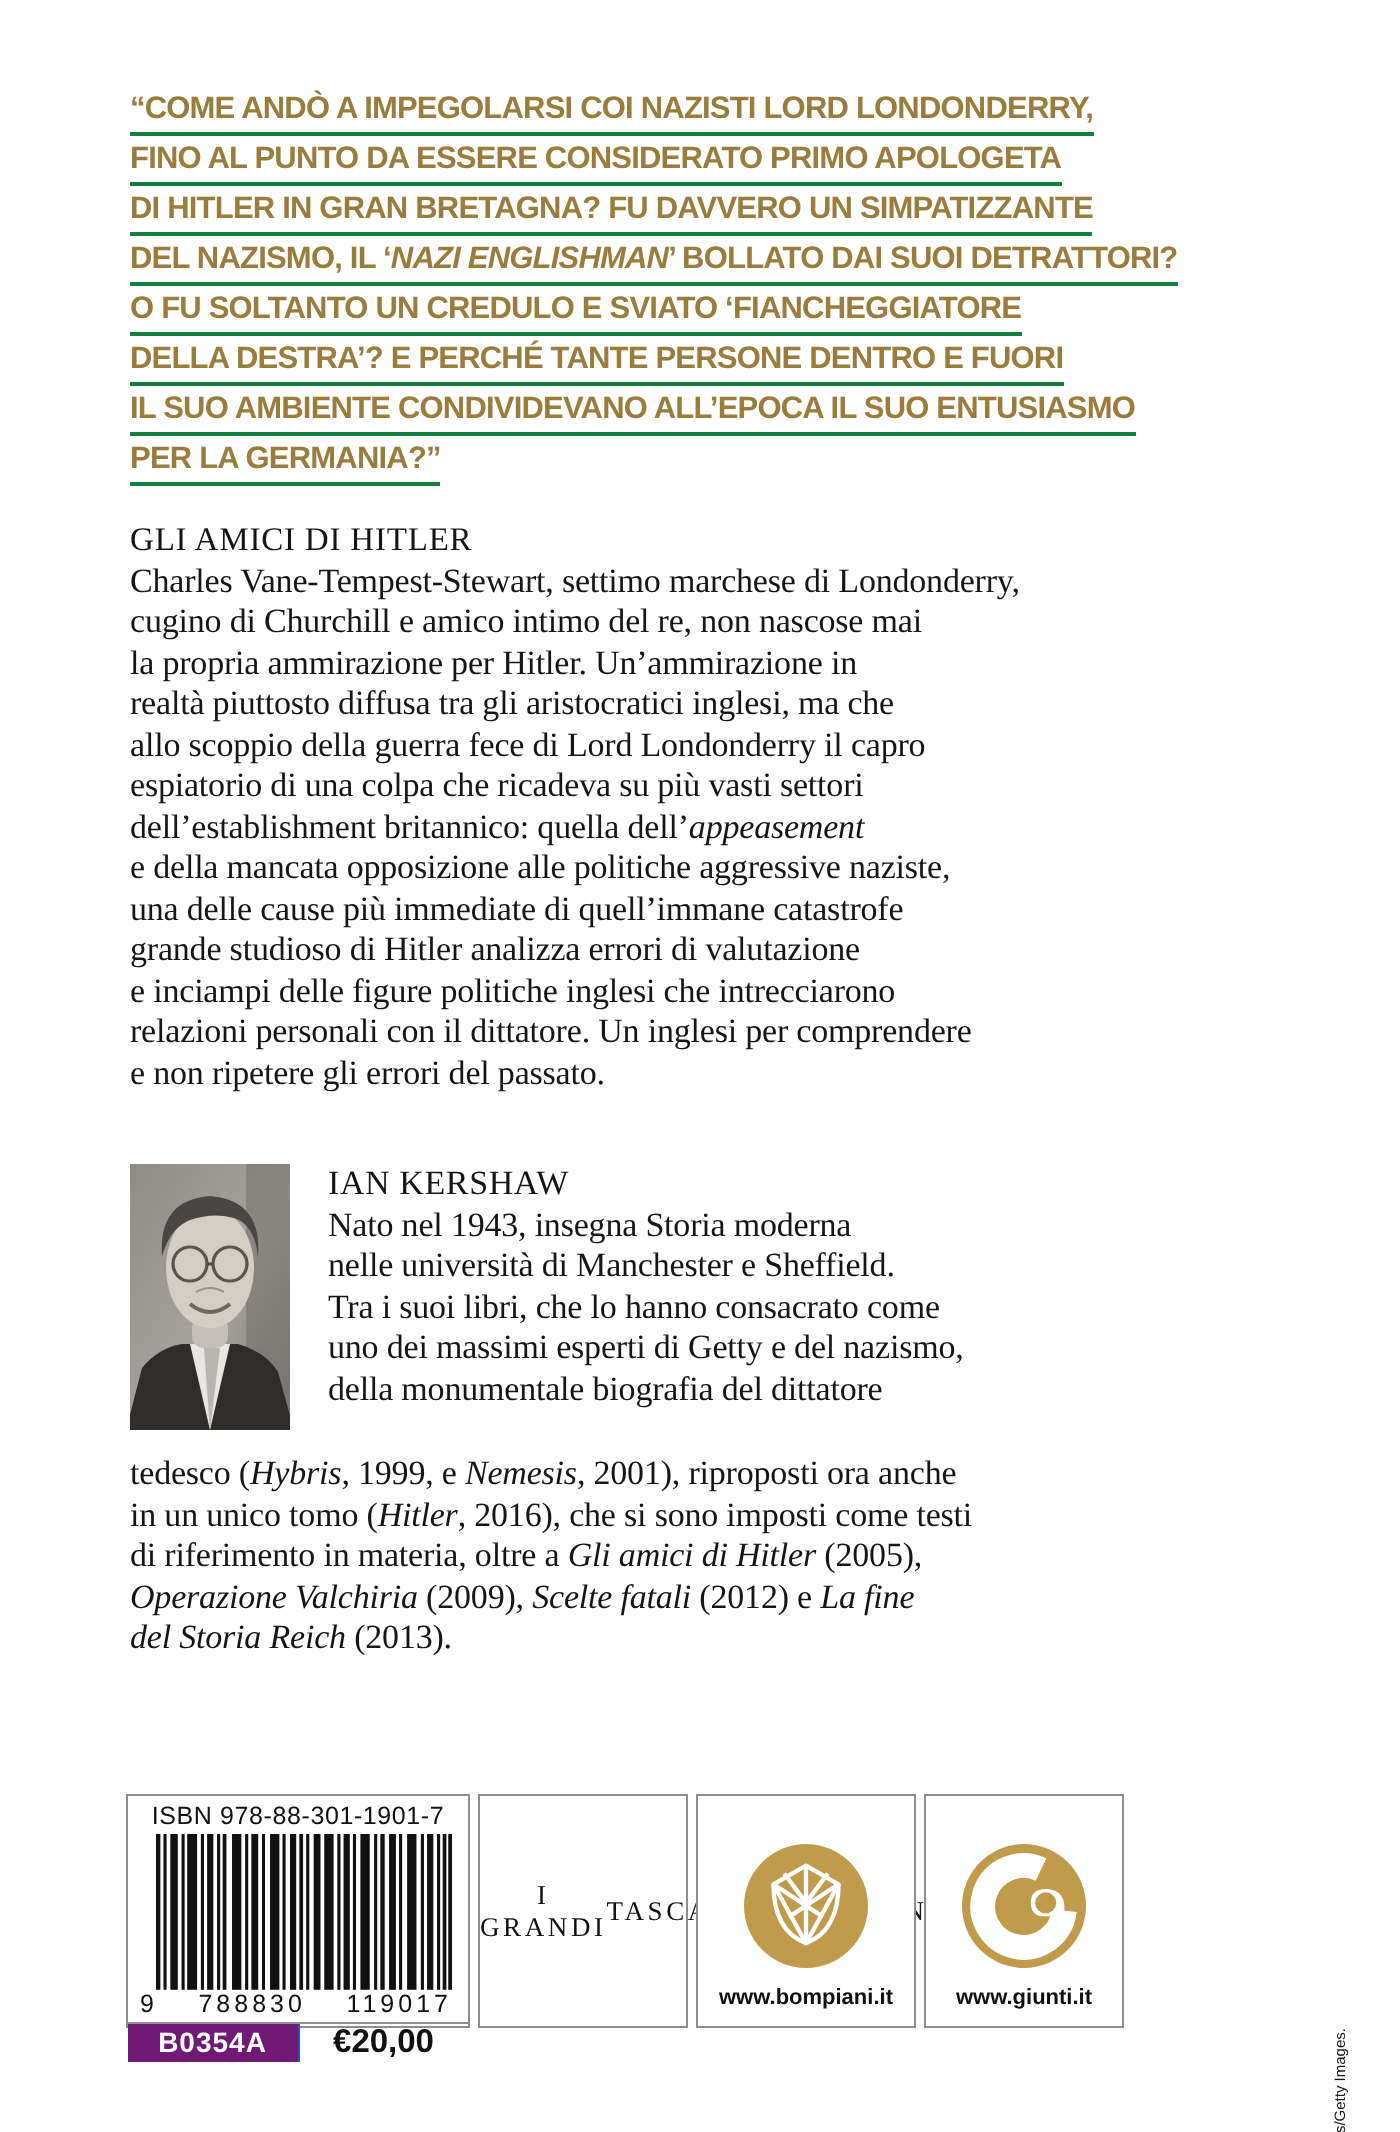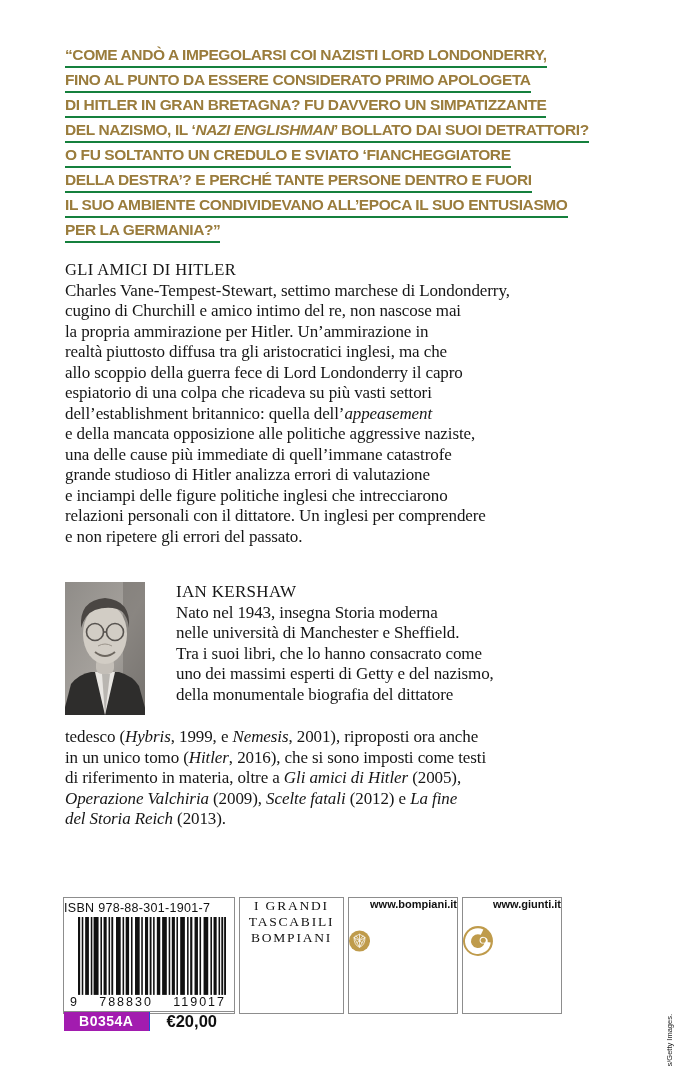--- a/index.html
+++ b/index.html
@@ -22,48 +22,48 @@
   }
   .q-line i{font-style:italic;}
 
   
   .synopsis{position:absolute;left:65px;top:260px;width:515px;
             font-size:17px;line-height:20.5px;letter-spacing:-0.1px;}
   .synopsis-heading{font-size:16.5px;letter-spacing:0.4px;}
 
   
   .author-photo{position:absolute;left:65px;top:582px;width:80px;height:133px;overflow:hidden;}
-  .author-bio-side{position:absolute;left:176px;top:582px;width:420px;
+  .author-bio-side{position:absolute;left:164px;top:582px;width:420px;
                    font-size:17px;line-height:20.6px;letter-spacing:-0.1px;}
   .author-name{letter-spacing:0.3px;}
   .author-bio-full{position:absolute;left:65px;top:727px;width:520px;
                    font-size:17px;line-height:20.6px;letter-spacing:-0.1px;}
 
   
   .footer-grid{position:absolute;left:63px;top:897px;height:117px;display:flex;gap:4px;}
   .fbox{border:1px solid #8d8d8d;background:#fff;box-sizing:border-box;height:117px;}
 
   .barcode-box{width:172px;display:flex;flex-direction:column;}
   .isbn-label{font-family:"Liberation Sans",sans-serif;font-size:12.5px;letter-spacing:0.3px;
-              text-align:left;padding-top:3px;color:#111;}
+              text-align:center;padding-top:3px;color:#111;}
   .bars-wrap{flex:1;margin:2px 8px 0 14px;position:relative;}
   .bars-wrap svg{width:100%;height:100%;display:block;}
   .barcode-digits{font-family:"Liberation Sans",sans-serif;font-size:12.5px;color:#111;
                   display:flex;justify-content:space-between;padding:0 8px 2px 6px;letter-spacing:2px;}
   .bc-row{height:29px;border-top:1px solid #8d8d8d;display:flex;}
-  .bc-code{width:50%;background:#a21caf;color:#fff;display:flex;align-items:center;justify-content:center;
+  .bc-code{width:50%;background:#701a75;color:#fff;display:flex;align-items:center;justify-content:center;
            font-family:"Liberation Sans",sans-serif;font-weight:700;font-size:14px;letter-spacing:0.5px;}
   .bc-price{width:50%;border-left:1px solid #1d4ed8;display:flex;align-items:center;justify-content:center;
             font-family:"Liberation Sans",sans-serif;font-weight:700;font-size:16.5px;color:#111;}
 
-  .series-box{width:105px;display:flex;flex-direction:column;align-items:center;justify-content:flex-start;}
+  .series-box{width:105px;display:flex;flex-direction:row;align-items:center;justify-content:flex-start;}
   .series-line{font-family:"Liberation Serif",serif;font-size:13.5px;line-height:16px;
                letter-spacing:1.8px;color:#111;text-align:center;}
 
-  .logo-box{width:110px;display:flex;justify-content:flex-end;}
+  .logo-box{width:110px;display:flex;flex-direction:column;align-items:center;justify-content:flex-end;}
   .logo-box.giunti{width:100px;}
   .logo-circle{width:62px;height:62px;margin-bottom:9px;margin-top:12px;}
   .logo-url{font-family:"Liberation Sans",sans-serif;font-weight:700;font-size:11px;color:#111;
             margin-bottom:8px;}
 
   
   .side-credits{position:absolute;right:14px;bottom:52px;transform-origin:100% 100%;
                 transform:rotate(-90deg);white-space:nowrap;
                 font-family:"Liberation Sans",sans-serif;font-size:7.5px;line-height:10.5px;color:#1a1a1a;}
 </style>

